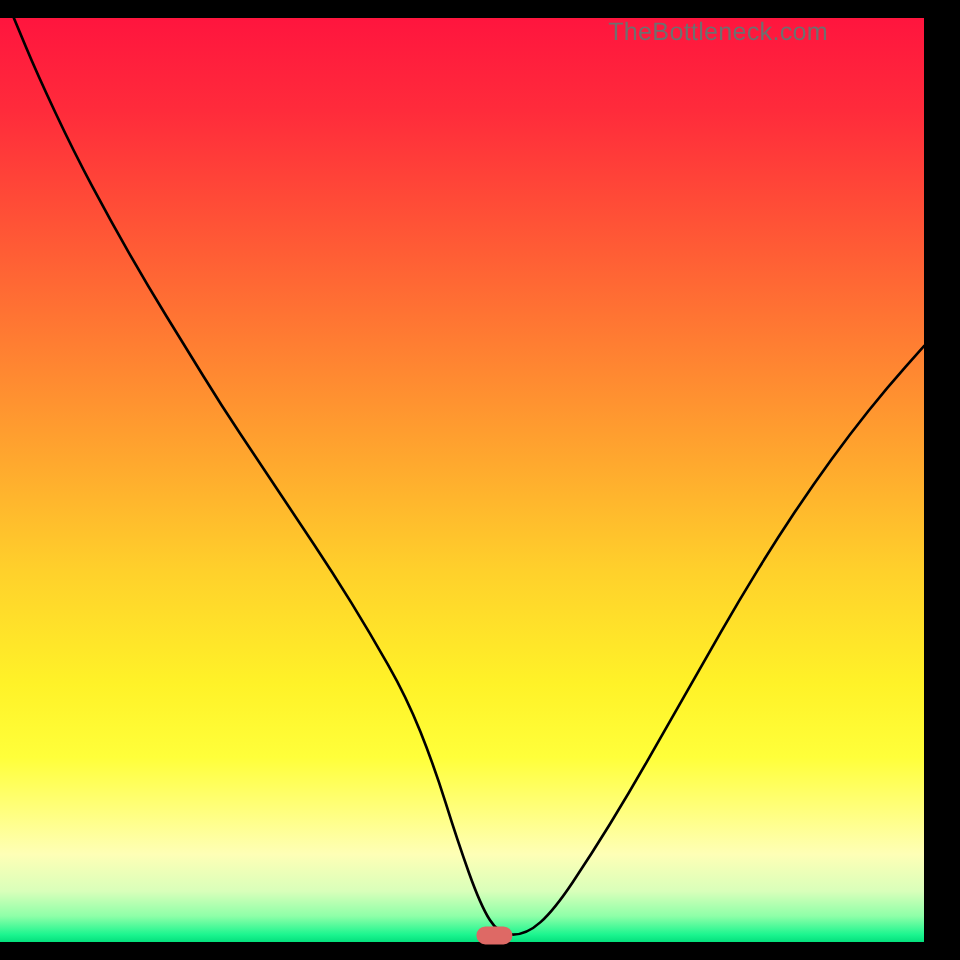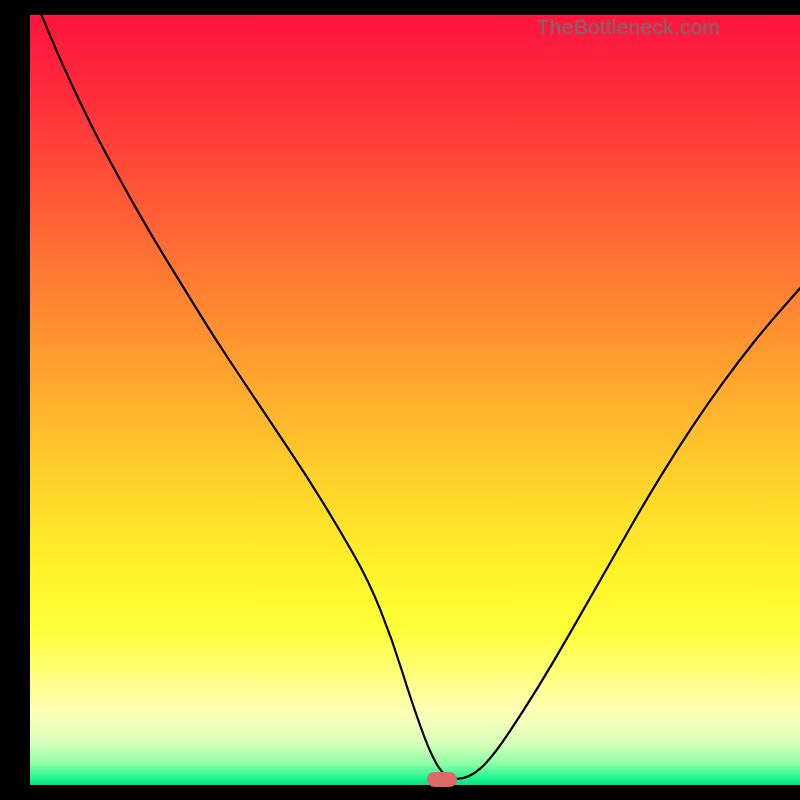--- a/index.html
+++ b/index.html
@@ -6,21 +6,21 @@
     margin: 0;
     padding: 0;
     width: 800px;
     height: 800px;
     background: #000000;
     overflow: hidden;
     font-family: Arial, Helvetica, sans-serif;
   }
   .frame {
     position: absolute;
-    left: 30px;
+    left: 0;
     top: 15px;
     width: 694px;
     height: 770px;
     background: #000000;
   }
   .plot-area {
     position: absolute;
     left: 0;
     top: 0;
     width: 770px;

